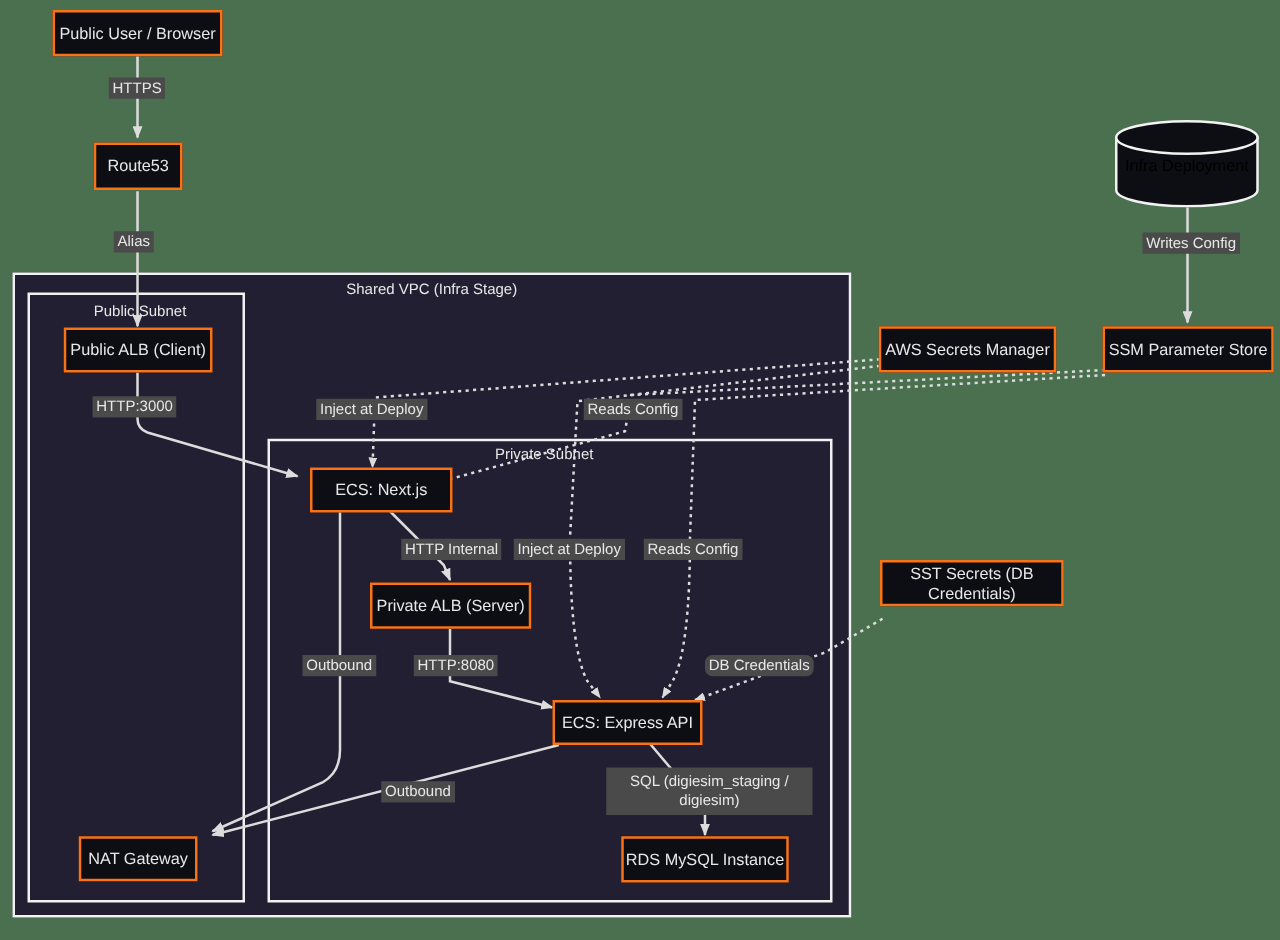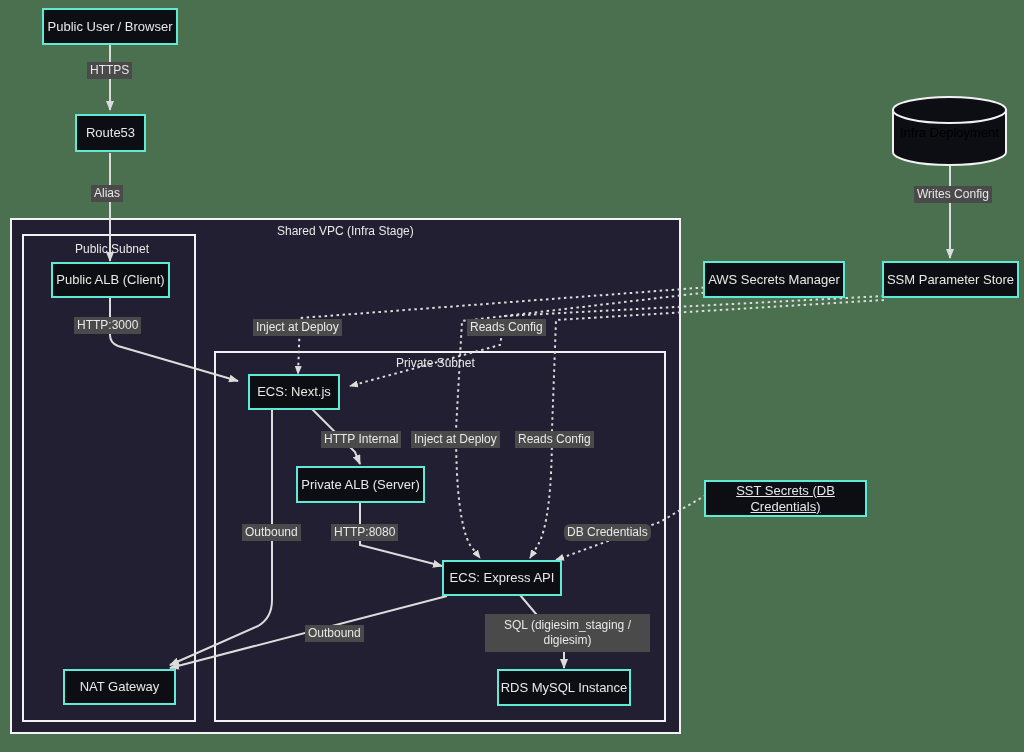--- a/index.html
+++ b/index.html
@@ -8,21 +8,21 @@
     background:#4a7050;
     font-family:"Liberation Sans", sans-serif;
     overflow:hidden;
     position:relative;
   }
   #stage{position:absolute;left:0;top:0;width:1024px;height:752px;}
   svg.layer{position:absolute;left:0;top:0;width:1024px;height:752px;}
   .node{
     position:absolute;
     background:#0d0d14;
-    border:2px solid #5eead4;
+    border:2px solid #f97316;
     color:#e8e8e8;
     display:flex;align-items:center;justify-content:center;
     text-align:center;
     font-size:13px;
     box-sizing:border-box;
     line-height:1.2;
     z-index:5;
   }
   .cluster{
     position:absolute;
@@ -125,25 +125,25 @@
   </div>
 
   <div class="node" style="left:75px;top:114px;width:71px;height:38px;">
     <span>Route53</span>
   </div>
 
   <div class="node" style="left:51px;top:262px;width:119px;height:36px;">
     <span>Public ALB (Client)</span>
   </div>
 
-  <div class="node" style="left:63px;top:669px;width:113px;height:36px;">
+  <div class="node" style="left:63px;top:669px;width:95px;height:36px;">
     <span>NAT Gateway</span>
   </div>
 
-  <div class="node" style="left:248px;top:374px;width:92px;height:36px;">
+  <div class="node" style="left:248px;top:374px;width:114px;height:36px;">
     <span>ECS: Next.js</span>
   </div>
 
   <div class="node" style="left:296px;top:466px;width:129px;height:37px;">
     <span>Private ALB (Server)</span>
   </div>
 
   <div class="node" style="left:442px;top:560px;width:120px;height:36px;">
     <span>ECS: Express API</span>
   </div>
@@ -153,21 +153,21 @@
   </div>
 
   <div class="node" style="left:703px;top:261px;width:142px;height:37px;">
     <span>AWS Secrets Manager</span>
   </div>
 
   <div class="node" style="left:882px;top:261px;width:137px;height:37px;">
     <span>SSM Parameter Store</span>
   </div>
 
-  <div class="node" style="left:704px;top:480px;width:163px;height:37px;text-decoration:underline;">
+  <div class="node" style="left:704px;top:448px;width:147px;height:37px;">
     <span>SST Secrets (DB Credentials)</span>
   </div>
 
   <div class="cyl" style="left:891px;top:96px;width:117px;height:70px;">
     <svg width="117" height="70" viewBox="0 0 117 70">
       <path d="M2,14 L2,56 A56.5,13 0 0 0 115,56 L115,14 Z" fill="#0d0d14" stroke="#f2f2f2" stroke-width="2"></path>
       <ellipse cx="58.5" cy="14" rx="56.5" ry="13" fill="#0d0d14" stroke="#f2f2f2" stroke-width="2"></ellipse>
     </svg>
     <div class="cyl-text">Infra Deployment</div>
   </div>

